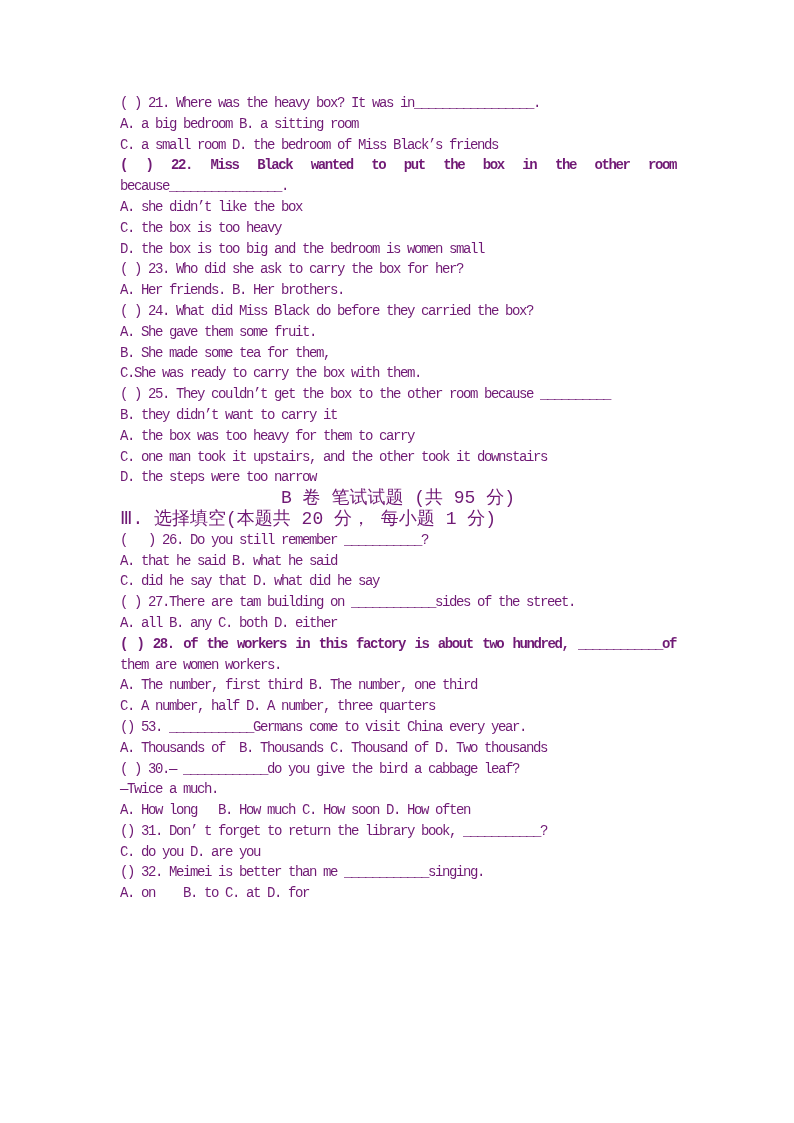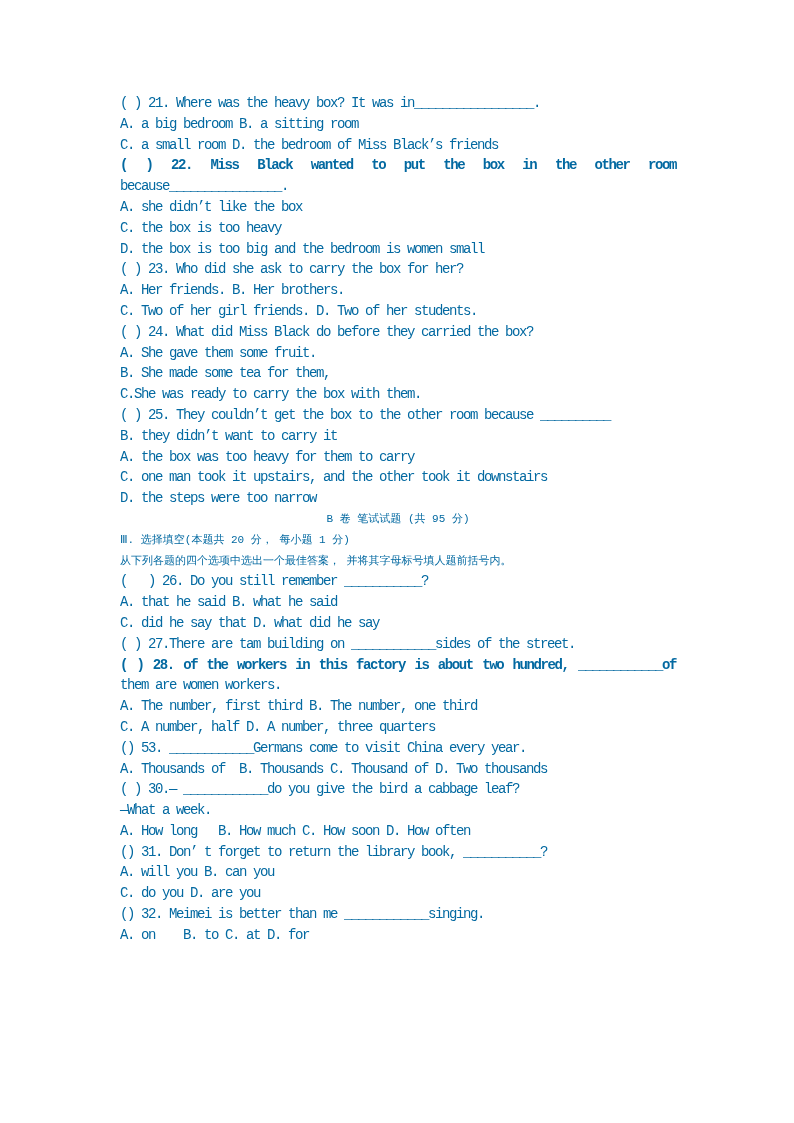--- a/index.html
+++ b/index.html
@@ -5,21 +5,21 @@
   html, body {
     margin: 0;
     padding: 0;
     background: #ffffff;
   }
   .page {
     position: relative;
     width: 794px;
     height: 1123px;
     background: #ffffff;
-    color: #0369a1;
+    color: #701a75;
     overflow: hidden;
     font-family: "Liberation Mono", "DejaVu Sans Mono", monospace;
   }
   .content {
     position: absolute;
     left: 120px;
     top: 93px;
     width: 556px;
   }
   .line {
@@ -35,64 +35,62 @@
     text-align: justify;
     text-align-last: justify;
     font-weight: bold;
   }
   .line.center {
     text-align: center;
     text-align-last: center;
   }
   .line.cjk {
     letter-spacing: 0;
-    font-size: 11px;
+    font-size: 18px;
     font-family: "Liberation Mono", "DejaVu Sans Mono", monospace, sans-serif;
   }
 </style>
 </head>
 <body>
 
 <div class="page">
   <div class="content" id="doc-body">
       <div class="line">( ) 21. Where was the heavy box? It was in_________________.</div>
       <div class="line">A. a big bedroom B. a sitting room</div>
       <div class="line">C. a small room D. the bedroom of Miss Black’s friends</div>
       <div class="line justify">( ) 22. Miss Black wanted to put the box in the other room</div>
       <div class="line">because________________.</div>
       <div class="line">A. she didn’t like the box</div>
       <div class="line">C. the box is too heavy</div>
       <div class="line">D. the box is too big and the bedroom is women small</div>
       <div class="line">( ) 23. Who did she ask to carry the box for her?</div>
       <div class="line">A. Her friends. B. Her brothers.</div>
-      <div class="line">C. Two of her girl friends. D. Two of her students.</div>
       <div class="line">( ) 24. What did Miss Black do before they carried the box?</div>
       <div class="line">A. She gave them some fruit.</div>
       <div class="line">B. She made some tea for them,</div>
       <div class="line">C.She was ready to carry the box with them.</div>
       <div class="line">( ) 25. They couldn’t get the box to the other room because __________</div>
       <div class="line">B. they didn’t want to carry it</div>
       <div class="line">A. the box was too heavy for them to carry</div>
       <div class="line">C. one man took it upstairs, and the other took it downstairs</div>
       <div class="line">D. the steps were too narrow</div>
       <div class="line center cjk">B 卷 笔试试题 (共 95 分)</div>
       <div class="line cjk">Ⅲ. 选择填空(本题共 20 分， 每小题 1 分)</div>
-      <div class="line cjk">从下列各题的四个选项中选出一个最佳答案， 并将其字母标号填人题前括号内。</div>
       <div class="line">(   ) 26. Do you still remember ___________?</div>
       <div class="line">A. that he said B. what he said</div>
       <div class="line">C. did he say that D. what did he say</div>
       <div class="line">( ) 27.There are tam building on ____________sides of the street.</div>
+      <div class="line">A. all B. any C. both D. either</div>
       <div class="line justify">( ) 28. of the workers in this factory is about two hundred, ____________of</div>
       <div class="line">them are women workers.</div>
       <div class="line">A. The number, first third B. The number, one third</div>
       <div class="line">C. A number, half D. A number, three quarters</div>
       <div class="line">() 53. ____________Germans come to visit China every year.</div>
       <div class="line">A. Thousands of  B. Thousands C. Thousand of D. Two thousands</div>
       <div class="line">( ) 30.— ____________do you give the bird a cabbage leaf?</div>
-      <div class="line">—What a week.</div>
+      <div class="line">—Twice a much.</div>
       <div class="line">A. How long   B. How much C. How soon D. How often</div>
       <div class="line">() 31. Don’ t forget to return the library book, ___________?</div>
-      <div class="line">A. will you B. can you</div>
       <div class="line">C. do you D. are you</div>
       <div class="line">() 32. Meimei is better than me ____________singing.</div>
       <div class="line">A. on    B. to C. at D. for</div>
     </div>
 </div>
 
 </body></html>

